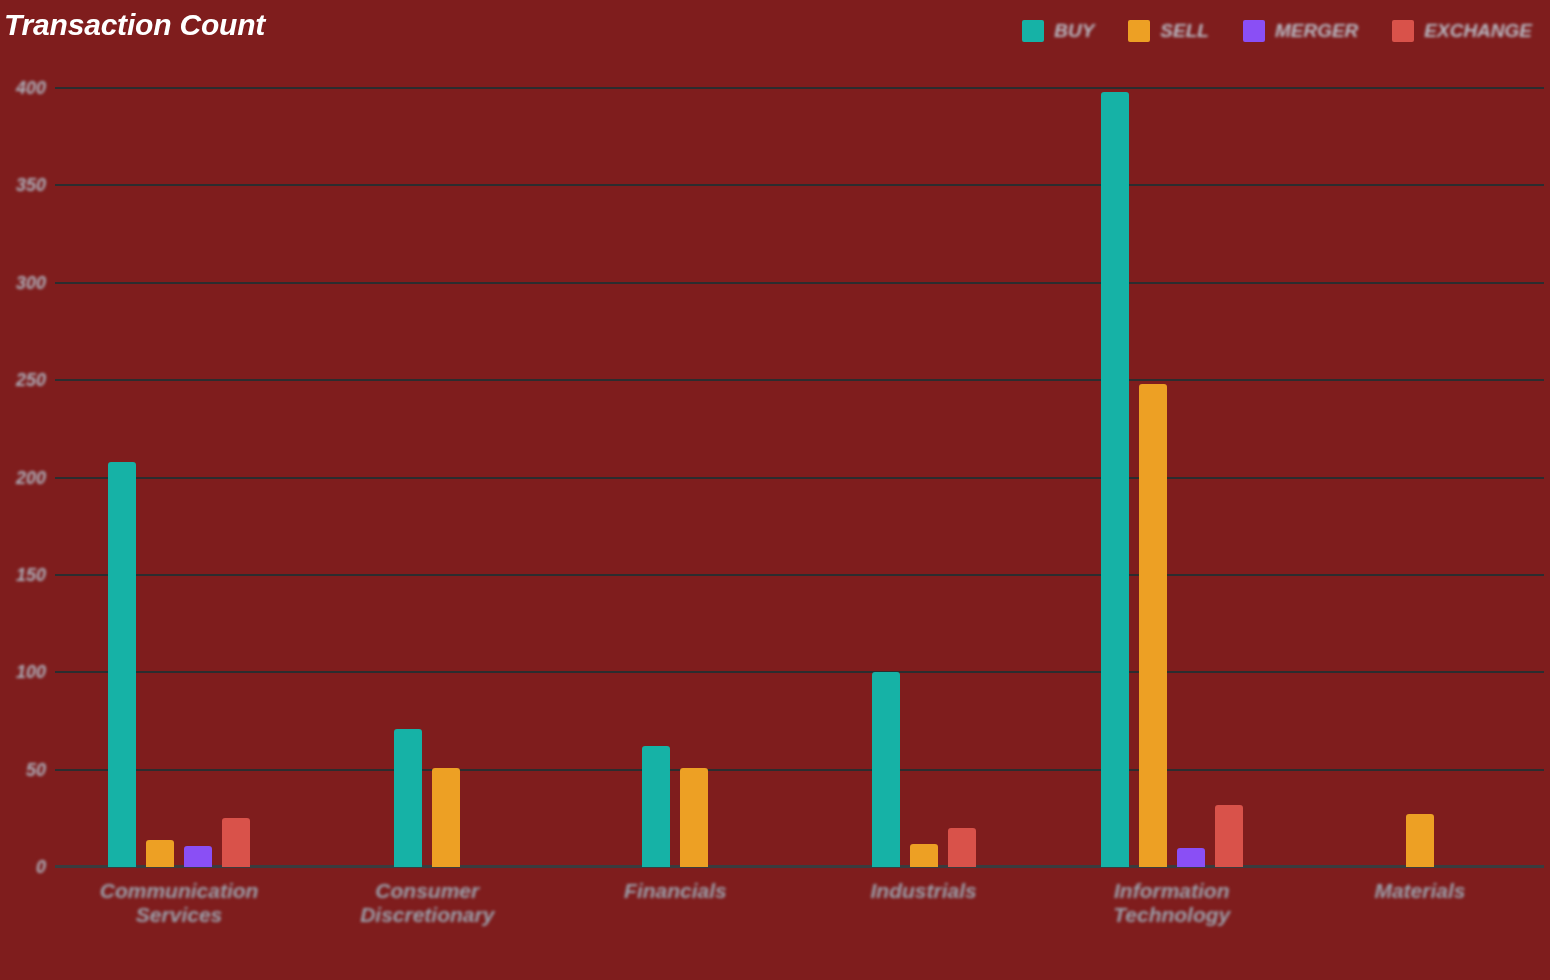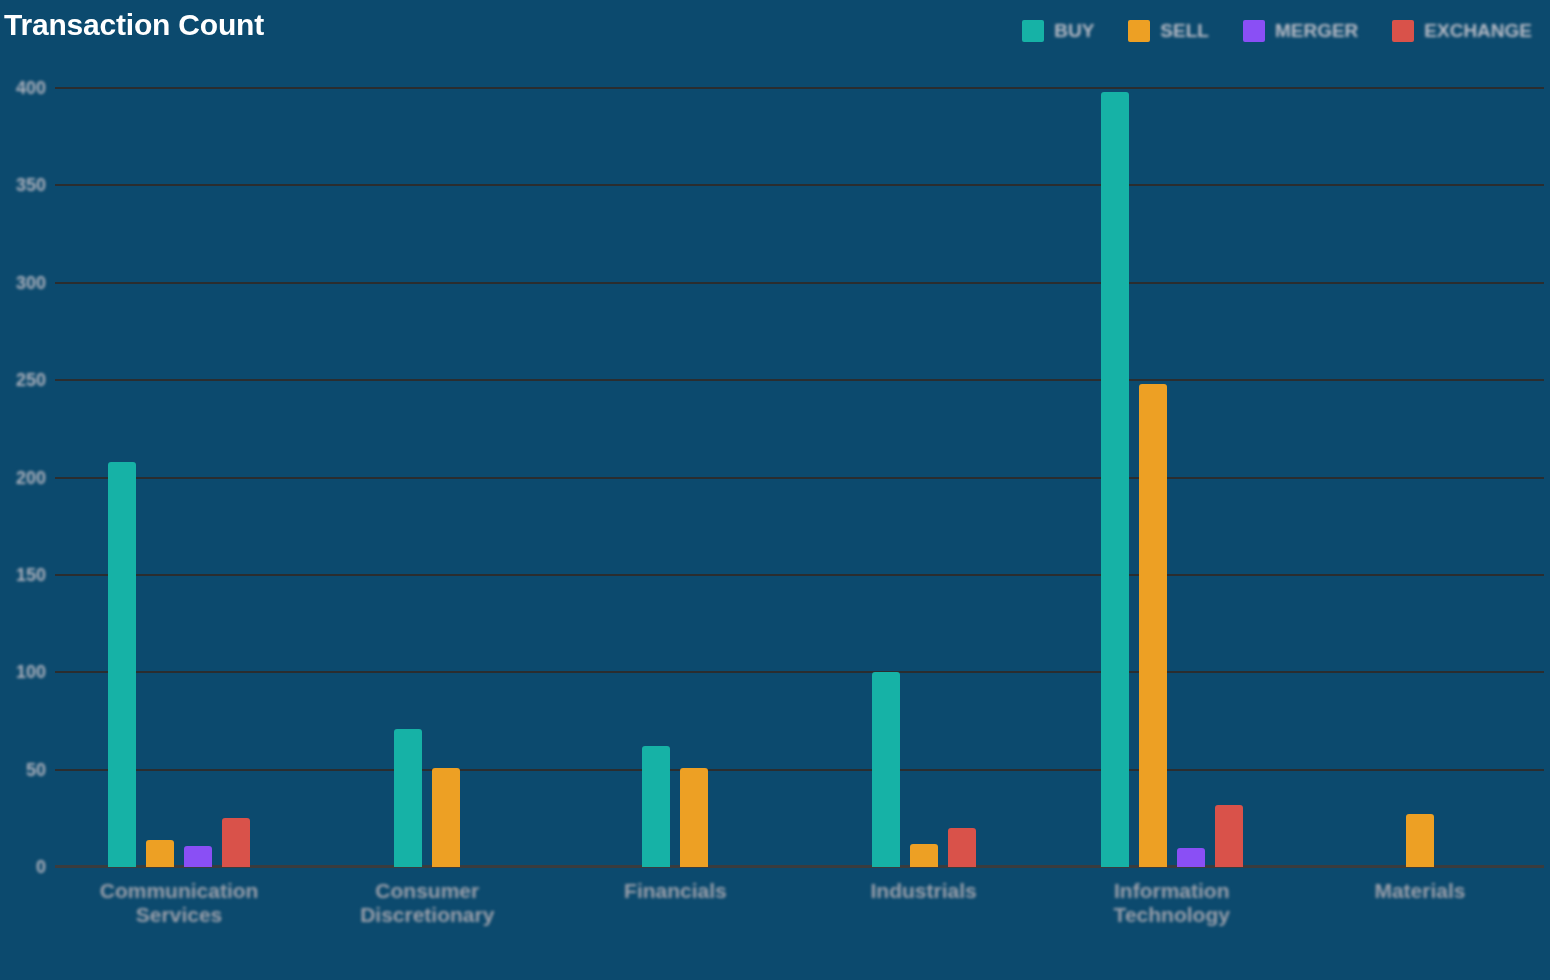--- a/index.html
+++ b/index.html
@@ -1,18 +1,18 @@
 <!DOCTYPE html>
 <html><head>
 <meta charset="utf-8">
 <style>
   html,body{margin:0;padding:0;background:#000;}
   body{width:1550px;height:980px;font-family:"Liberation Sans",sans-serif;overflow:hidden;position:relative;}
 
-  .chart-root{position:absolute;inset:0;background:#0c4a6e;}
+  .chart-root{position:absolute;inset:0;background:#7f1d1d;font-style:italic;}
 
   
   .chart-title{
     position:absolute;left:4px;top:8px;
     font-size:30px;font-weight:bold;color:#ffffff;
     letter-spacing:-0.2px;
     filter:blur(0.6px);
     white-space:nowrap;
   }
 

